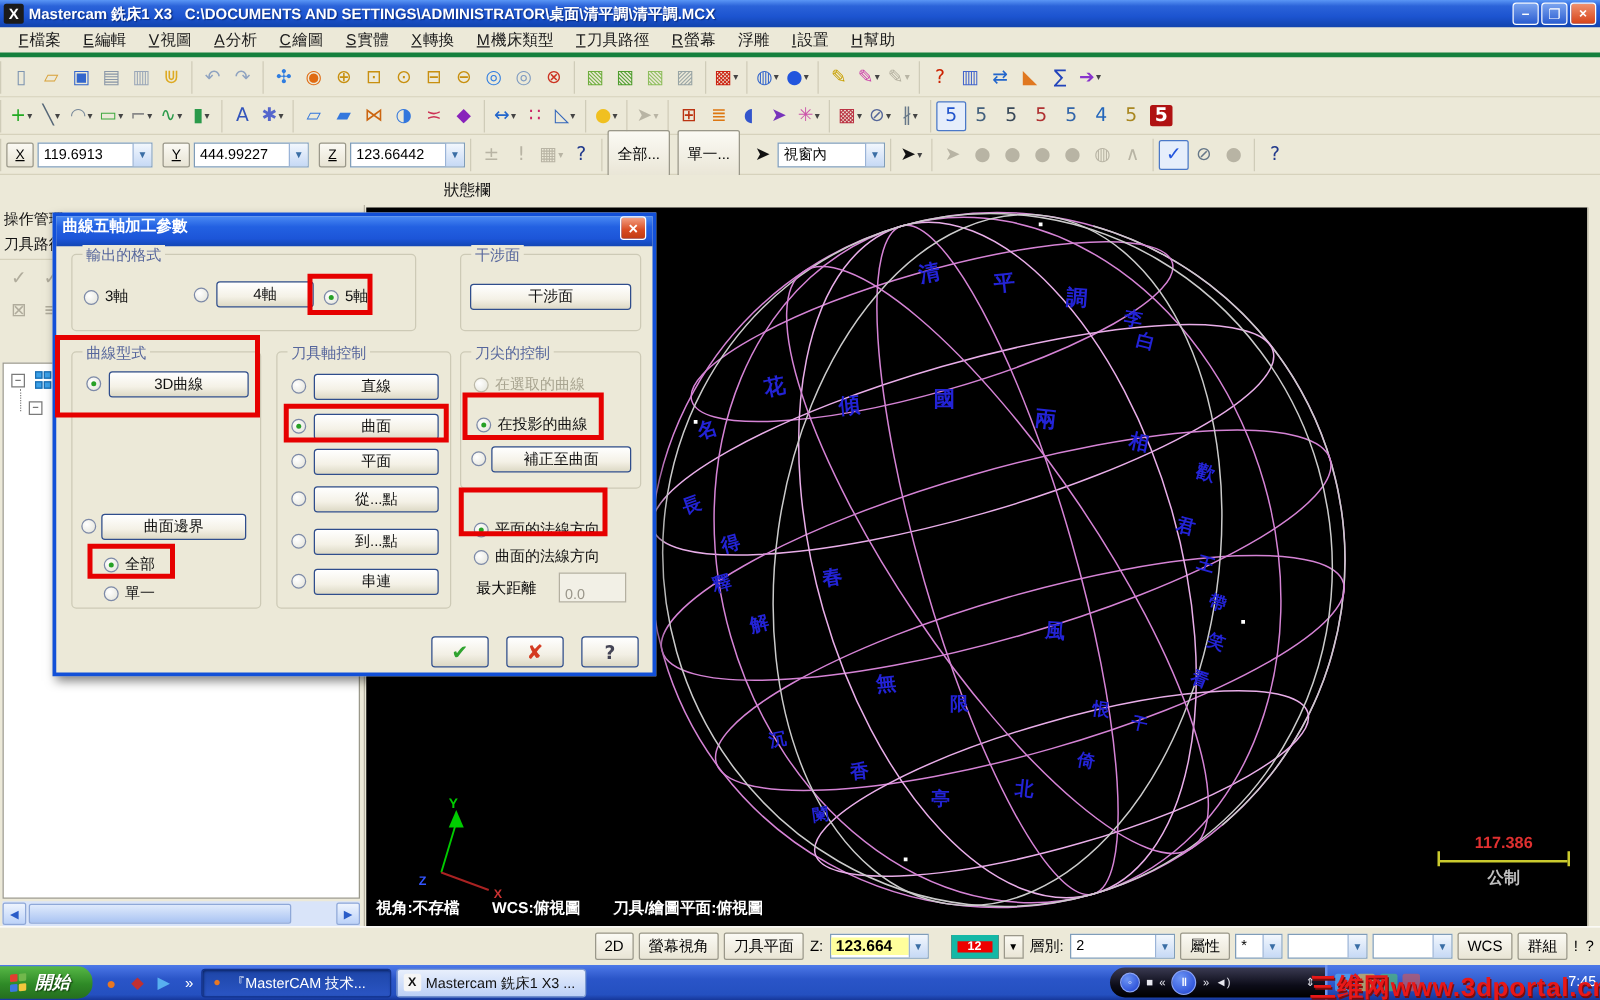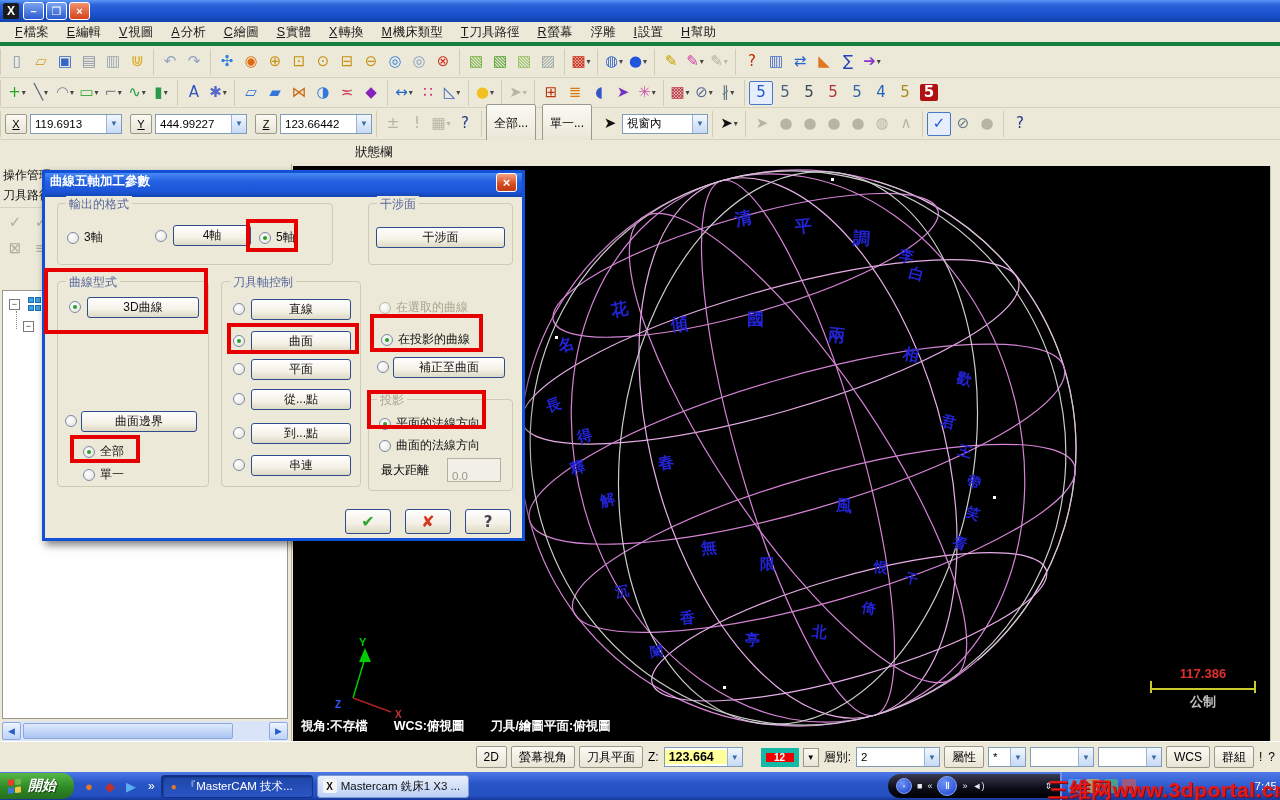--- a/index.html
+++ b/index.html
@@ -156,20 +156,21 @@
   .watermark { position:absolute; left:-14px; top:4px; color:#e81818; font-weight:bold; font-size:21px; white-space:nowrap;
     text-shadow:1px 1px 0 #7a0c0c; letter-spacing:0.5px; z-index:2; }
 </style>
 </head>
 <body>
 
 <div id="screen">
 
   <div class="titlebar">
     <span class="app-icon">X</span>
+    <span class="title-text">Mastercam 銑床1 X3   C:\DOCUMENTS AND SETTINGS\ADMINISTRATOR\桌面\清平調\清平調.MCX</span>
     <span class="winbtns">
       <span class="winbtn">–</span>
       <span class="winbtn">❐</span>
       <span class="winbtn close">×</span>
     </span>
   </div>
 
   <div class="menubar" id="menubar">
       <span class="menu-item"><u>F</u>檔案</span>
       <span class="menu-item"><u>E</u>編輯</span>
@@ -727,34 +728,34 @@
     <button class="dlg-btn" style="left:206px;top:158px;width:100px">曲面</button>
     <span class="radio" style="position:absolute;left:188px;top:190px"></span>
     <button class="dlg-btn" style="left:206px;top:186px;width:100px">平面</button>
     <span class="radio" style="position:absolute;left:188px;top:220px"></span>
     <button class="dlg-btn" style="left:206px;top:216px;width:100px">從...點</button>
     <span class="radio" style="position:absolute;left:188px;top:254px"></span>
     <button class="dlg-btn" style="left:206px;top:250px;width:100px">到...點</button>
     <span class="radio" style="position:absolute;left:188px;top:286px"></span>
     <button class="dlg-btn" style="left:206px;top:282px;width:100px">串連</button>
 
+    <div class="gb" style="left:323px;top:108px;width:145px;height:110px">
+      <span class="gb-title">刀尖的控制</span>
+    </div>
     <div class="radio-row" style="left:334px;top:126px">
       <span class="radio disabled"></span>
       <span class="dim-label">在選取的曲線</span>
     </div>
     <div class="radio-row" style="left:336px;top:158px">
       <span class="radio checked"></span>
       <span>在投影的曲線</span>
     </div>
     <span class="radio" style="position:absolute;left:332px;top:188px"></span>
     <button class="dlg-btn" style="left:348px;top:184px;width:112px">補正至曲面</button>
 
-    <div class="gb" style="left:323px;top:226px;width:145px;height:92px">
-      <span class="gb-title dim">投影</span>
-    </div>
     <div class="radio-row" style="left:334px;top:242px">
       <span class="radio checked"></span>
       <span>平面的法線方向</span>
     </div>
     <div class="radio-row" style="left:334px;top:264px">
       <span class="radio"></span>
       <span>曲面的法線方向</span>
     </div>
     <span style="position:absolute;left:336px;top:289px;font-size:12px">最大距離</span>
     <span class="dlg-input" style="left:402px;top:285px;width:54px;height:20px">0.0</span>

